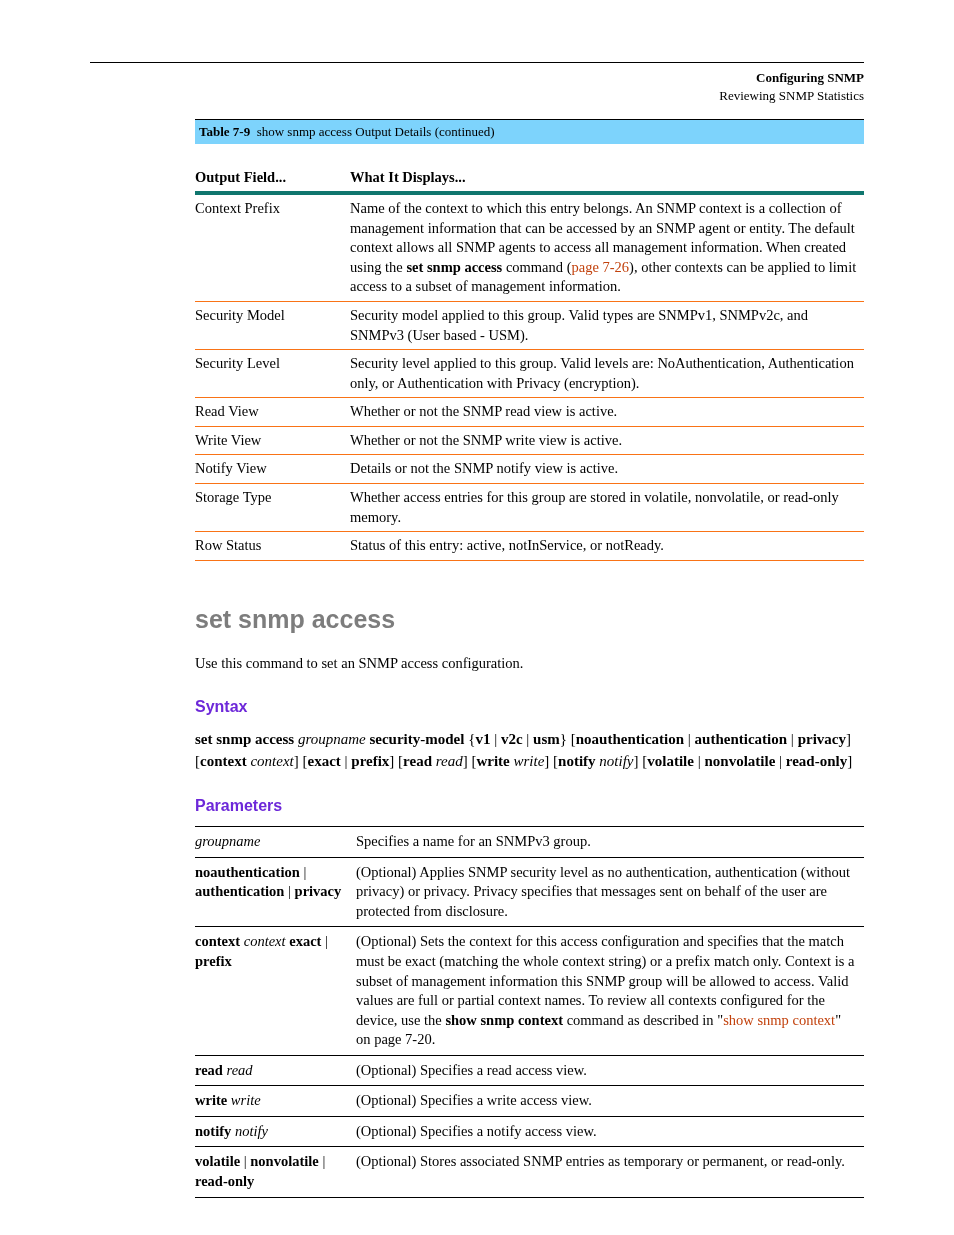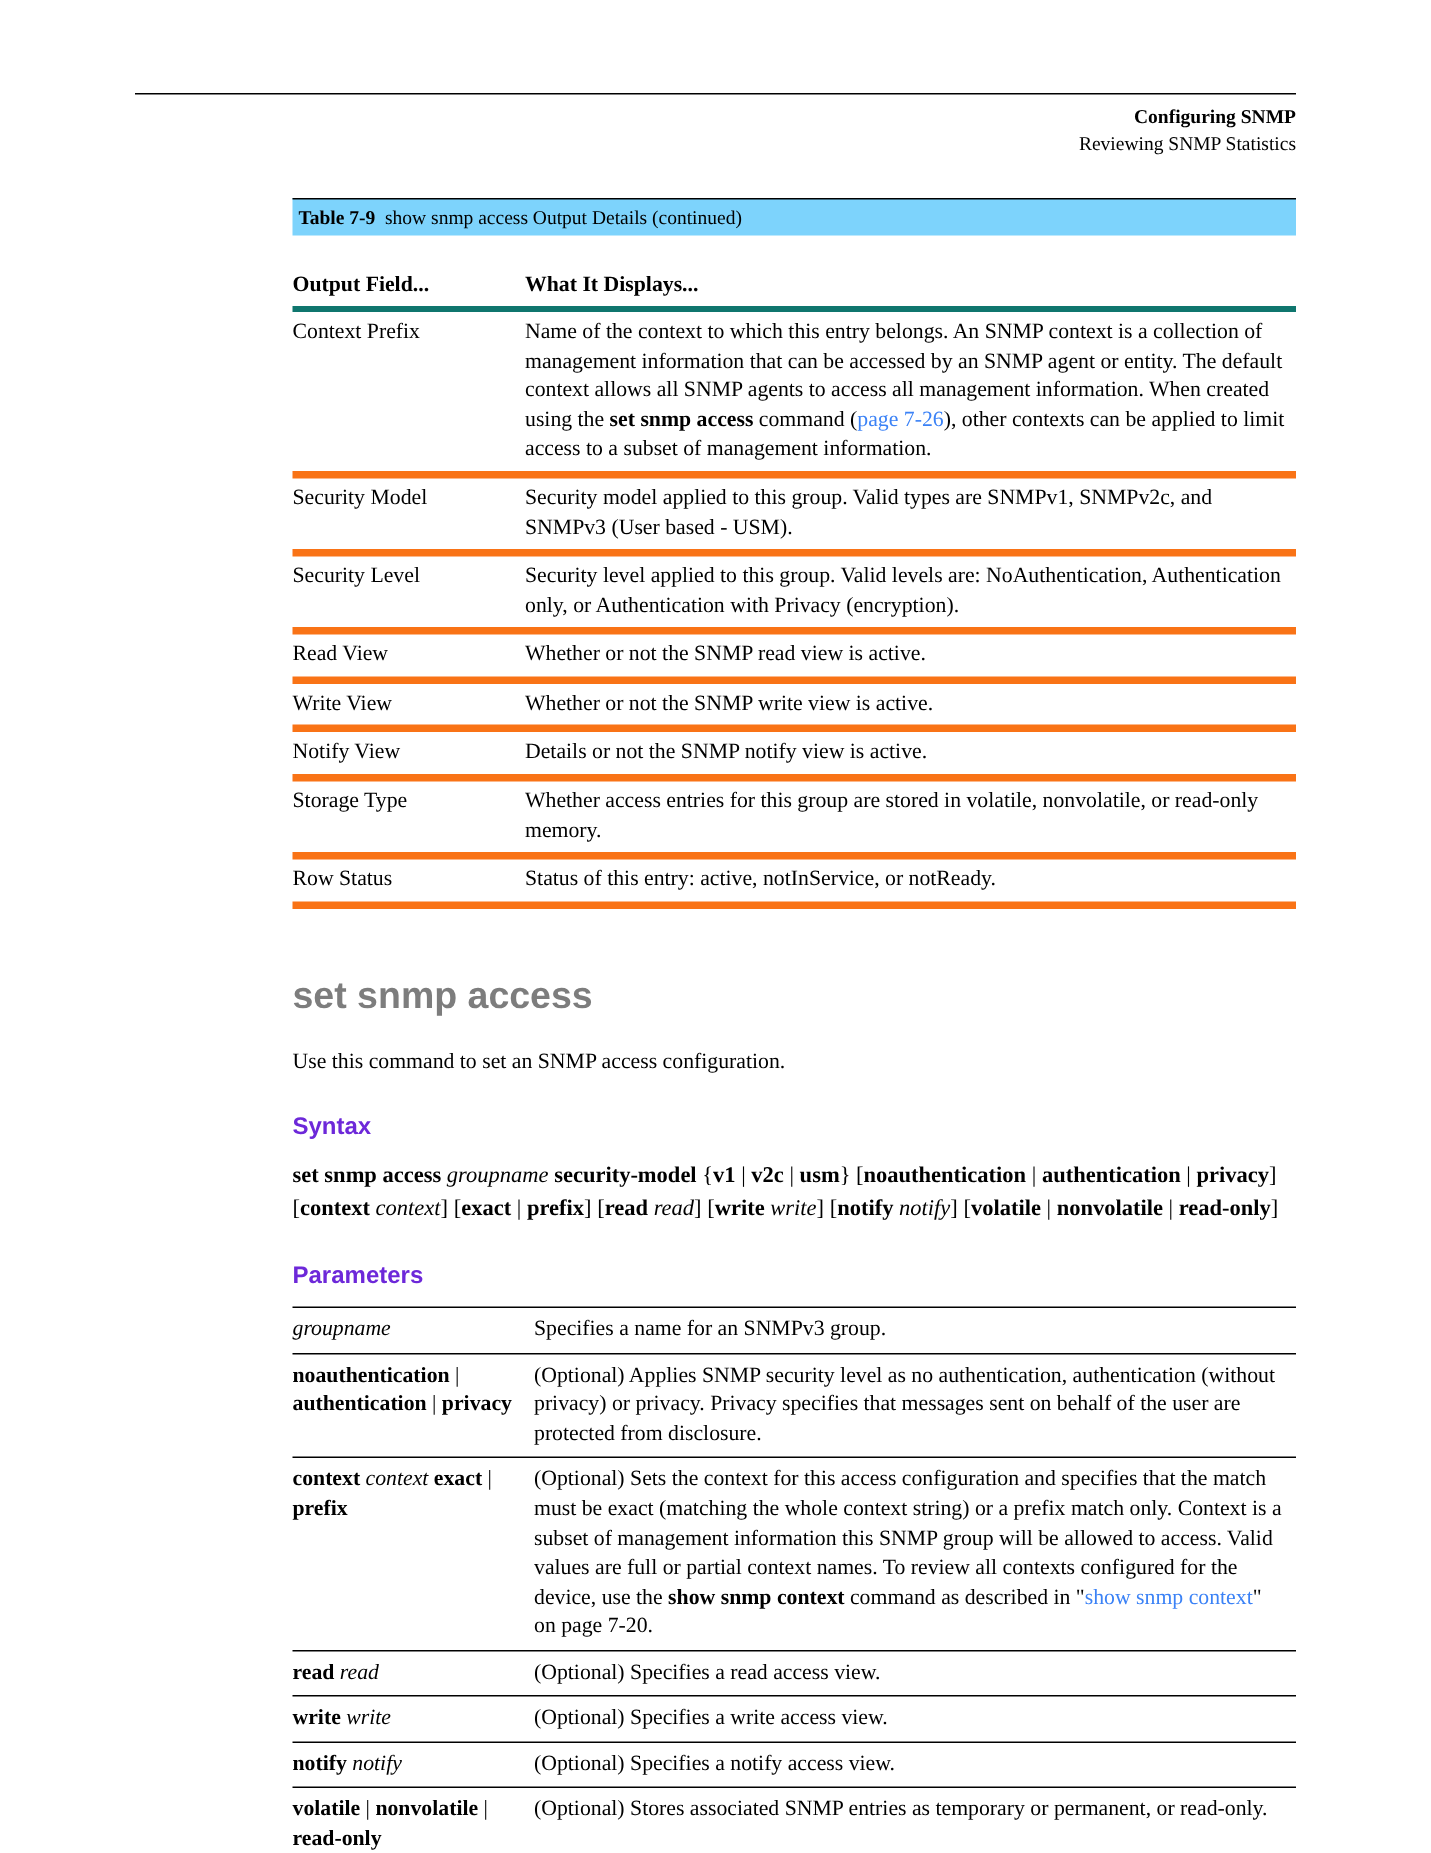--- a/index.html
+++ b/index.html
@@ -19,21 +19,21 @@
     padding: 62px 90px 0 90px;
     position: relative;
   }
   .header-line {
     border-top: 1px solid #000;
     margin-bottom: 6px;
   }
   .header-right {
     text-align: right;
     font-size: 13px;
-    margin-bottom: 28px;
+    margin-bottom: 15px;
   }
   .header-right .bold { font-weight: bold; }
   .content {
     margin-left: 105px;
   }
   .table-title-bar {
     background: #7dd3fc;
     padding: 3px 4px;
     font-size: 13px;
     border-top: 1px solid #000;
@@ -51,28 +51,28 @@
     vertical-align: top;
     padding: 2px 0 2px 0;
   }
   .table1 thead th {
     font-weight: bold;
     border-bottom: 4px solid #0f766e;
     padding-top: 12px;
     padding-bottom: 4px;
   }
   .table1 tbody td {
-    border-bottom: 5px solid #f97316;
+    border-bottom: 1px solid #f97316;
     padding-top: 4px;
     padding-bottom: 24px;
   }
   .table1 tbody tr.tight td {
     padding-bottom: 4px;
   }
-  .link { color: #3b82f6; }
+  .link { color: #c2410c; }
   .section-h1 {
     font-family: "Helvetica Neue", Helvetica, Arial, sans-serif;
     font-weight: bold;
     font-size: 25px;
     color: #7d7d7d;
     margin: 0 0 18px 0;
   }
   .para { margin: 0 0 22px 0; }
   .section-h2 {
     font-family: "Helvetica Neue", Helvetica, Arial, sans-serif;

